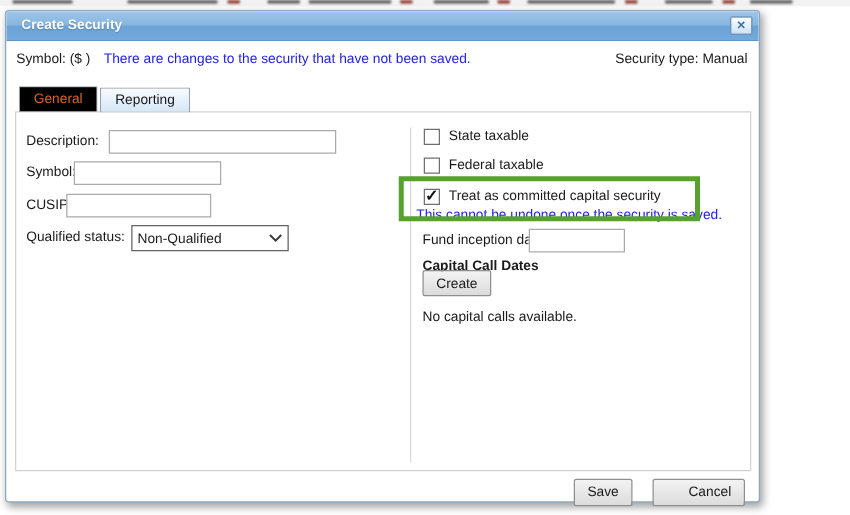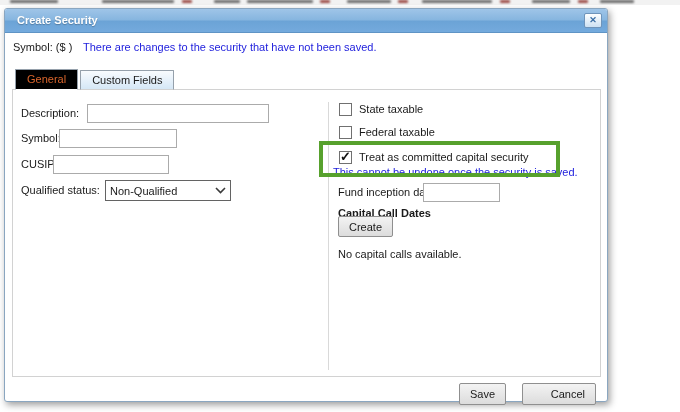--- a/index.html
+++ b/index.html
@@ -101,25 +101,26 @@
   <div class="titlebar">
     <span class="title">Create Security</span>
     <div class="close-btn">
       <span>✕</span>
     </div>
   </div>
 
   <div class="info-bar">
     <span class="info-symbol">Symbol: ($ )</span>
     <span class="info-notice">There are changes to the security that have not been saved.</span>
+    <span class="info-type">Security type: Manual</span>
   </div>
 
   <div class="tabs">
     <div class="tab active"><span>General</span></div>
-    <div class="tab inactive"><span>Custom Fields</span></div>
+    <div class="tab inactive"><span>Reporting</span></div>
   </div>
 
   <div class="content">
 
     <span class="pos lbl" style="left:8px;top:17px;">Description:</span>
     <input class="txt pos" style="left: 74px; top: 14px; width: 182px;" value="">
 
     <span class="pos lbl" style="left:8px;top:42px;">Symbol:</span>
     <input class="txt pos" style="left: 46px; top: 39px; width: 118px;" value="">
 

